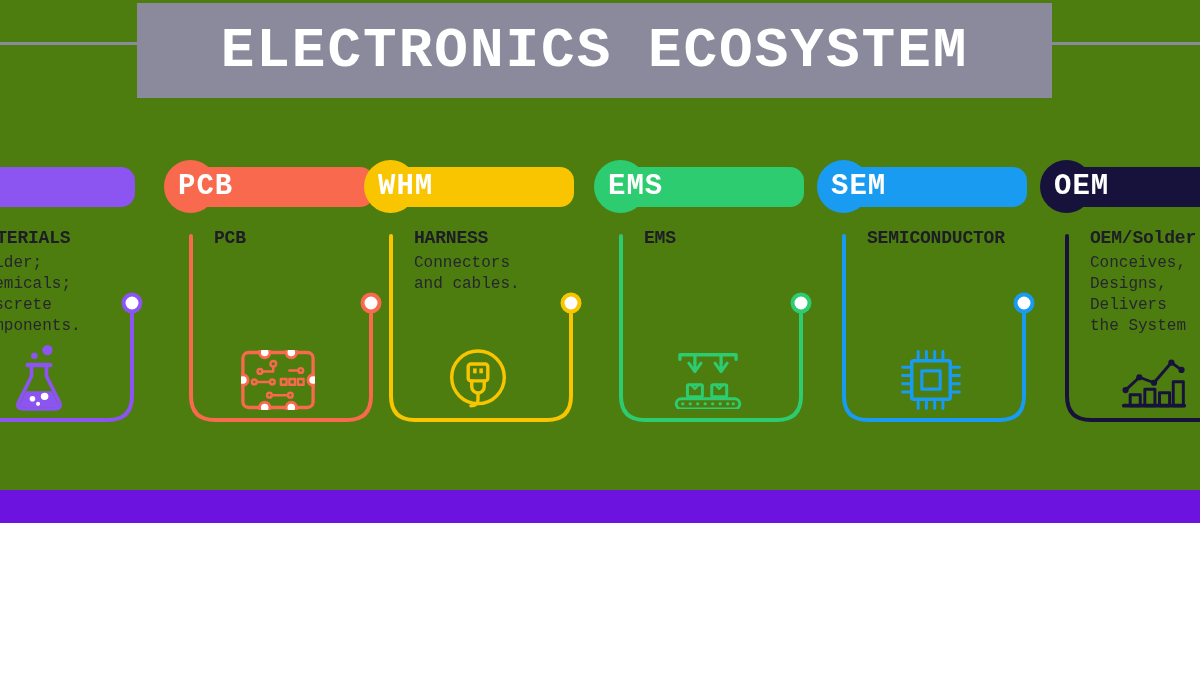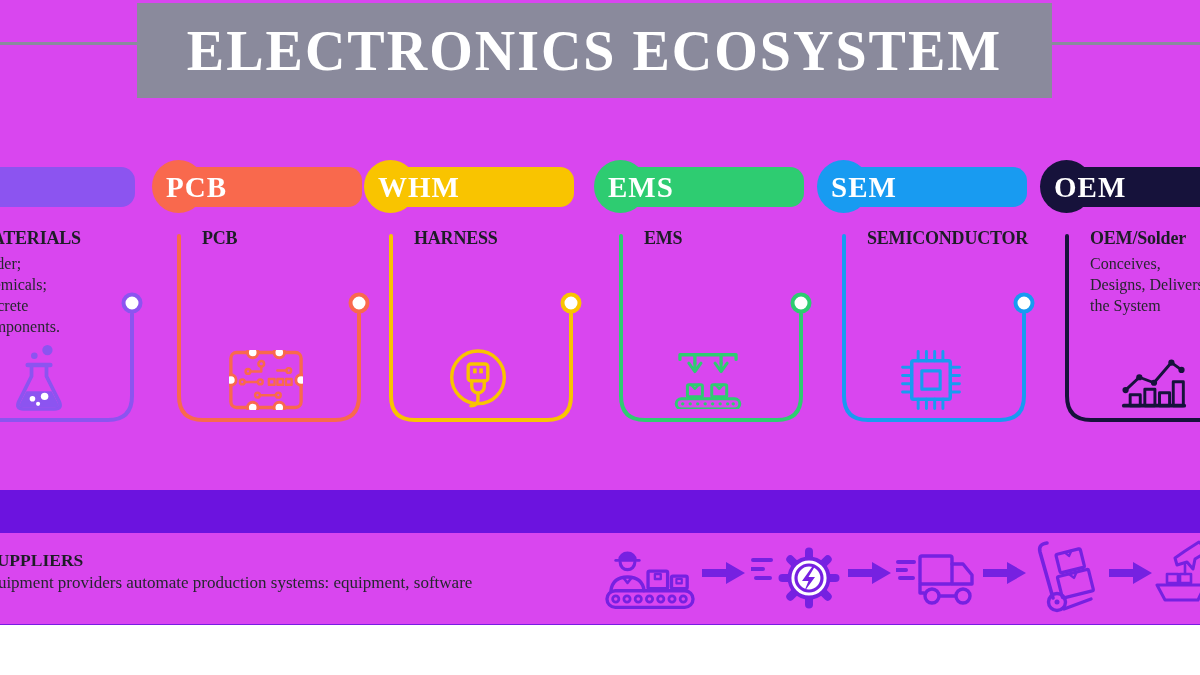--- a/index.html
+++ b/index.html
@@ -1,17 +1,17 @@
 <!DOCTYPE html>
 <html><head>
 <meta charset="utf-8">
 <style>
   html,body{margin:0;padding:0;background:#ffffff;}
-  .stage{position:relative;width:1200px;height:625px;background:#d946ef;overflow:hidden;
-         font-family:Liberation Serif, serif;}
+  .stage{position:relative;width:1200px;height:523px;background:#4d7c0f;overflow:hidden;
+         font-family:Liberation Mono, monospace;}
 
   
   .hline{position:absolute;top:42px;height:3px;background:#8A8A9C;}
   .hline-left{left:0;width:137px;}
   .hline-right{left:1052px;width:148px;}
   .banner{position:absolute;left:137px;top:3px;width:915px;height:95px;background:#8A8A9C;
           display:flex;align-items:center;justify-content:center;}
   .banner h1{margin:0;color:#ffffff;font-size:56px;font-weight:bold;letter-spacing:2px;white-space:nowrap;}
 
   
@@ -72,21 +72,21 @@
             <path d="M23 26 v10 L9.5 63 q-3.5 8 5 8 h33 q8.5 0 5-8 L39 36 v-10" fill="none" stroke="currentColor" stroke-linecap="round" stroke-linejoin="round" stroke-width="4"></path>
             <path d="M19 24 h24" stroke="currentColor" stroke-width="5" stroke-linecap="round"></path>
             <path d="M17.5 52 L11 64.5 q-2.5 5 3.5 5 h33 q6 0 3.5-5 L44.5 52 z" fill="currentColor"></path>
             <circle cx="24" cy="60" r="3" fill="#fff"></circle>
             <circle cx="37" cy="57.5" r="4" fill="#fff"></circle>
             <circle cx="30" cy="65.5" r="2.2" fill="#fff"></circle>
           </svg>
         </div>
   </div>
 
-  <div class="column" style="left: 146px; --c: #F9694D;">
+  <div class="column" style="left: 158px; --c: #F9694D;">
     <span class="pill-circle"></span>
     <span class="pill-rect"></span>
     <span class="pill-label">PCB</span>
     <svg class="bracket" width="225" height="200" viewBox="0 0 225 200">
       <path class="bracket-path" d="M33 6 V166 Q33 190 57 190 H189 Q213 190 213 166 V84" fill="none" stroke-width="4" stroke-linecap="round"></path>
       <circle class="bracket-ring" cx="213" cy="73" r="8.5" fill="#ffffff" stroke-width="4"></circle>
     </svg>
     <h3 class="col-heading">PCB</h3>
     <div class="col-icon" style="color: rgb(249, 105, 77);">
           <svg width="74" height="60" viewBox="0 0 78 62">
@@ -117,20 +117,22 @@
 
   <div class="column" style="left: 358px; --c: #F9C400;">
     <span class="pill-circle"></span>
     <span class="pill-rect"></span>
     <span class="pill-label">WHM</span>
     <svg class="bracket" width="225" height="200" viewBox="0 0 225 200">
       <path class="bracket-path" d="M33 6 V166 Q33 190 57 190 H189 Q213 190 213 166 V84" fill="none" stroke-width="4" stroke-linecap="round"></path>
       <circle class="bracket-ring" cx="213" cy="73" r="8.5" fill="#ffffff" stroke-width="4"></circle>
     </svg>
     <h3 class="col-heading">HARNESS</h3>
+    <p class="col-desc">Connectors
+and cables.</p>
     <div class="col-icon" style="color: rgb(249, 196, 0);">
           <svg width="66" height="72" viewBox="0 0 74 78">
             <circle cx="37" cy="36" r="29.5" fill="none" stroke="currentColor" stroke-linecap="round" stroke-linejoin="round" stroke-width="3.8"></circle>
             <rect x="26" y="21" width="22" height="19" rx="3" fill="none" stroke="currentColor" stroke-linecap="round" stroke-linejoin="round" stroke-width="3.8"></rect>
             <rect x="31.5" y="26" width="4" height="5.5" fill="currentColor"></rect>
             <rect x="38.5" y="26" width="4" height="5.5" fill="currentColor"></rect>
             <path d="M30 40 v6.5 a7 7 0 0 0 14 0 V40" fill="none" stroke="currentColor" stroke-linecap="round" stroke-linejoin="round" stroke-width="3.8"></path>
             <path d="M37 54 v7 q0 7 -8 7" fill="none" stroke="currentColor" stroke-linecap="round" stroke-linejoin="round" stroke-width="3.8"></path>
           </svg>
         </div>

